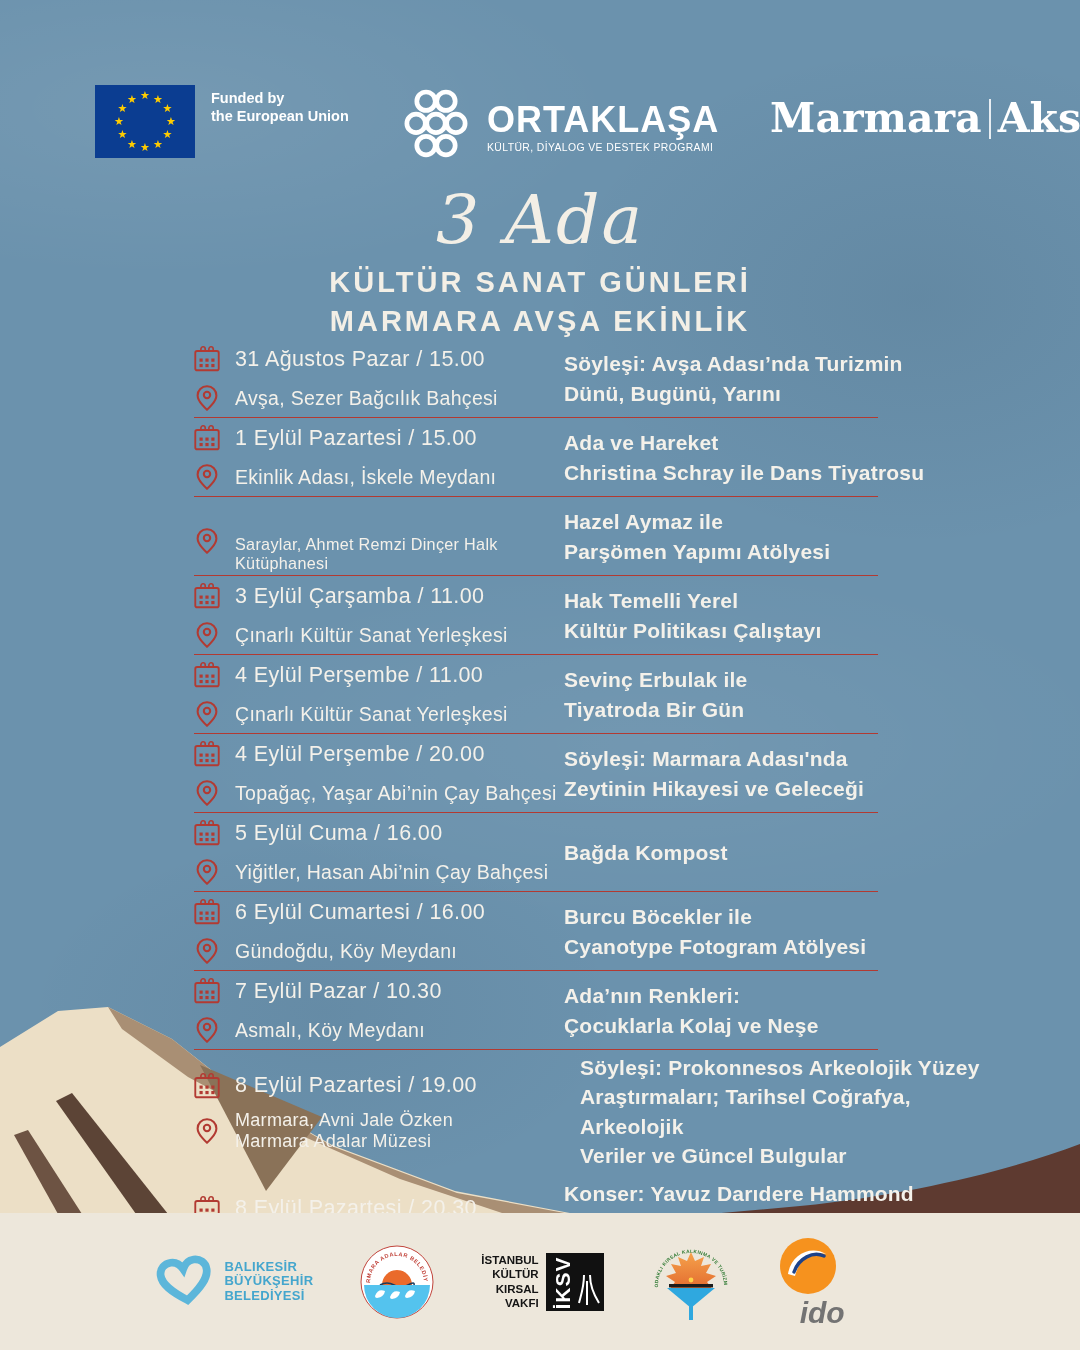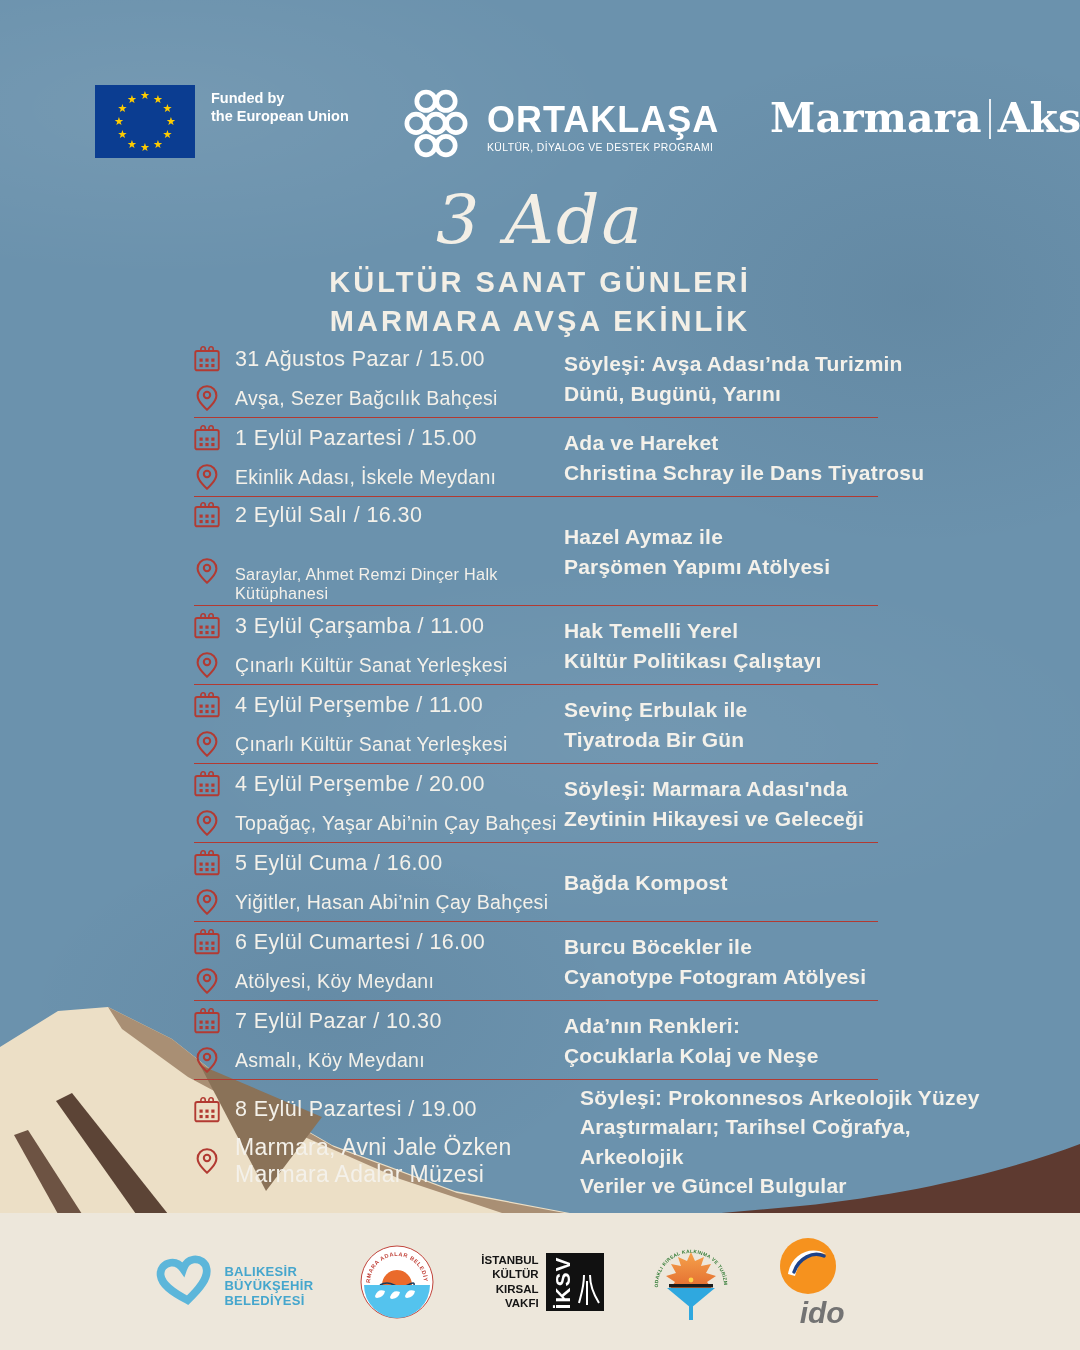--- a/index.html
+++ b/index.html
@@ -42,34 +42,34 @@
   .schedule{left:192px;top:339px;width:800px;color:#f4f1ea;}
   .event-row{display:grid;grid-template-columns:372px 1fr;align-items:center;
     min-height:73px;position:relative;padding:3px 0;}
   .event-row.sep::after{content:"";position:absolute;bottom:0;left:2px;width:684px;
     border-bottom:1.7px solid #b23a32;}
   .date-line,.loc-line{display:flex;align-items:center;gap:13px;}
   .loc-line{margin-top:9px;}
   .date-line .txt{font-size:21.5px;letter-spacing:.4px;}
   .loc-line .txt{font-size:19.5px;letter-spacing:.3px;}
   .loc-small .loc-line .txt{font-size:16.2px;margin-top:26px;}
-  .loc-two .loc-line .txt{font-size:23px;line-height:1.2;white-space:pre-line;}
+  .loc-two .loc-line .txt{font-size:18px;line-height:1.2;white-space:pre-line;}
   .event-title{font-size:21px;font-weight:bold;line-height:1.4;white-space:pre-line;letter-spacing:.2px;}
   .row-big{min-height:100px;gap:16px;}
   .row-last{min-height:64px;}
   .icon{width:30px;height:30px;flex:none;display:block;}
 
   
   .rock-left{left:0;top:985px;width:600px;height:229px;}
   .hill-right{left:710px;top:1128px;width:370px;height:86px;}
 
   
   .footer{left:0;bottom:0;width:1080px;height:137px;background:#ede7db;z-index:2;
     display:flex;align-items:center;justify-content:center;gap:46px;padding-right:70px;box-sizing:border-box;}
-  .logo-balikesir{display:flex;align-items:flex-end;gap:10px;}
+  .logo-balikesir{display:flex;align-items:center;gap:10px;}
   .bal-heart{width:58px;height:54px;display:block;}
   .bal-text{color:#45a6cd;font-weight:bold;font-size:13px;line-height:1.12;letter-spacing:.3px;}
   .logo-marmara-adalar svg,.logo-kirsal svg{display:block;}
   .logo-iksv{display:flex;align-items:center;gap:7px;}
   .iksv-lines{text-align:right;color:#141414;font-weight:bold;font-size:11.5px;line-height:1.25;}
   .iksv-box{width:58px;height:58px;background:#111;position:relative;overflow:hidden;}
   .iksv-mark{position:absolute;left:-12px;top:18px;color:#fff;font-weight:bold;font-size:21px;
     letter-spacing:1px;transform:rotate(-90deg);transform-origin:center;width:58px;text-align:center;}
   .iksv-tulip{position:absolute;right:3px;bottom:4px;}
   .logo-ido{position:relative;width:78px;height:92px;}
@@ -214,38 +214,20 @@
             </svg>
           <span class="txt">Ekinlik Adası, İskele Meydanı</span>
         </div>
       </div>
       <div class="event-title">Ada ve Hareket
 Christina Schray ile Dans Tiyatrosu</div>
     </div>
 
     <div class="event-row sep loc-small">
       <div class="event-left">
-        <div class="date-line">
-          <svg class="icon" viewBox="0 0 32 32">
-              <g fill="none" stroke="#b23a32" stroke-width="2">
-                <rect x="3.5" y="7.5" width="25" height="20.5" rx="2"></rect>
-                <path d="M9.5,8.5 v-3.2 a2.3,2.3 0 0 1 4.6,0 v3.2" stroke-width="1.7"></path>
-                <path d="M18,8.5 v-3.2 a2.3,2.3 0 0 1 4.6,0 v3.2" stroke-width="1.7"></path>
-              </g>
-              <g fill="#b23a32">
-                <rect x="8" y="15.5" width="3.4" height="3.4"></rect>
-                <rect x="14.3" y="15.5" width="3.4" height="3.4"></rect>
-                <rect x="20.6" y="15.5" width="3.4" height="3.4"></rect>
-                <rect x="8" y="21.3" width="3.4" height="3.4"></rect>
-                <rect x="14.3" y="21.3" width="3.4" height="3.4"></rect>
-                <rect x="20.6" y="21.3" width="3.4" height="3.4"></rect>
-              </g>
-            </svg>
-          <span class="txt">2 Eylül Salı / 16.30</span>
-        </div>
         <div class="loc-line">
           <svg class="icon" viewBox="0 0 32 32">
               <g fill="none" stroke="#b23a32" stroke-width="2.2">
                 <path d="M16,3.5 C10.2,3.5 6,7.8 6,13.2 c0,6.8 10,15.3 10,15.3 s10,-8.5 10,-15.3 C26,7.8 21.8,3.5 16,3.5 Z"></path>
                 <circle cx="16" cy="12.8" r="3.4"></circle>
               </g>
             </svg>
           <span class="txt">Saraylar, Ahmet Remzi Dinçer Halk Kütüphanesi</span>
         </div>
       </div>
@@ -408,21 +390,21 @@
             </svg>
           <span class="txt">6 Eylül Cumartesi / 16.00</span>
         </div>
         <div class="loc-line">
           <svg class="icon" viewBox="0 0 32 32">
               <g fill="none" stroke="#b23a32" stroke-width="2.2">
                 <path d="M16,3.5 C10.2,3.5 6,7.8 6,13.2 c0,6.8 10,15.3 10,15.3 s10,-8.5 10,-15.3 C26,7.8 21.8,3.5 16,3.5 Z"></path>
                 <circle cx="16" cy="12.8" r="3.4"></circle>
               </g>
             </svg>
-          <span class="txt">Atölyesi, Köy Meydanı</span>
+          <span class="txt">Gündoğdu, Köy Meydanı</span>
         </div>
       </div>
       <div class="event-title">Burcu Böcekler ile
 Cyanotype Fotogram Atölyesi</div>
     </div>
 
     <div class="event-row sep">
       <div class="event-left">
         <div class="date-line">
           <svg class="icon" viewBox="0 0 32 32">

